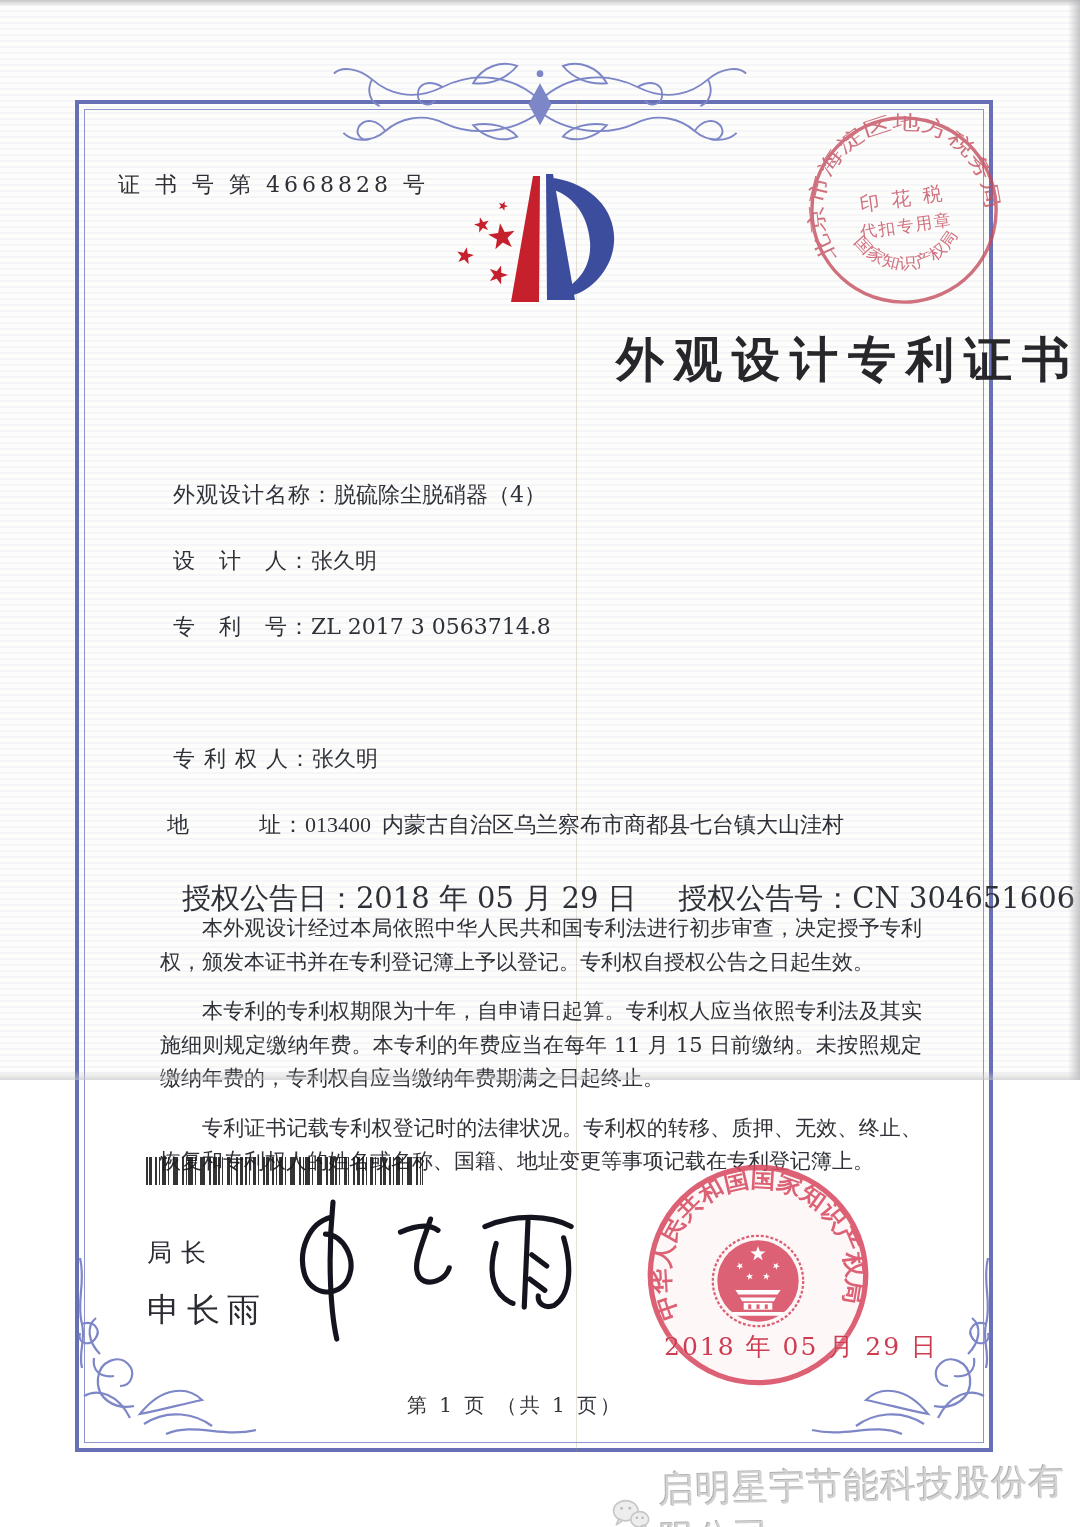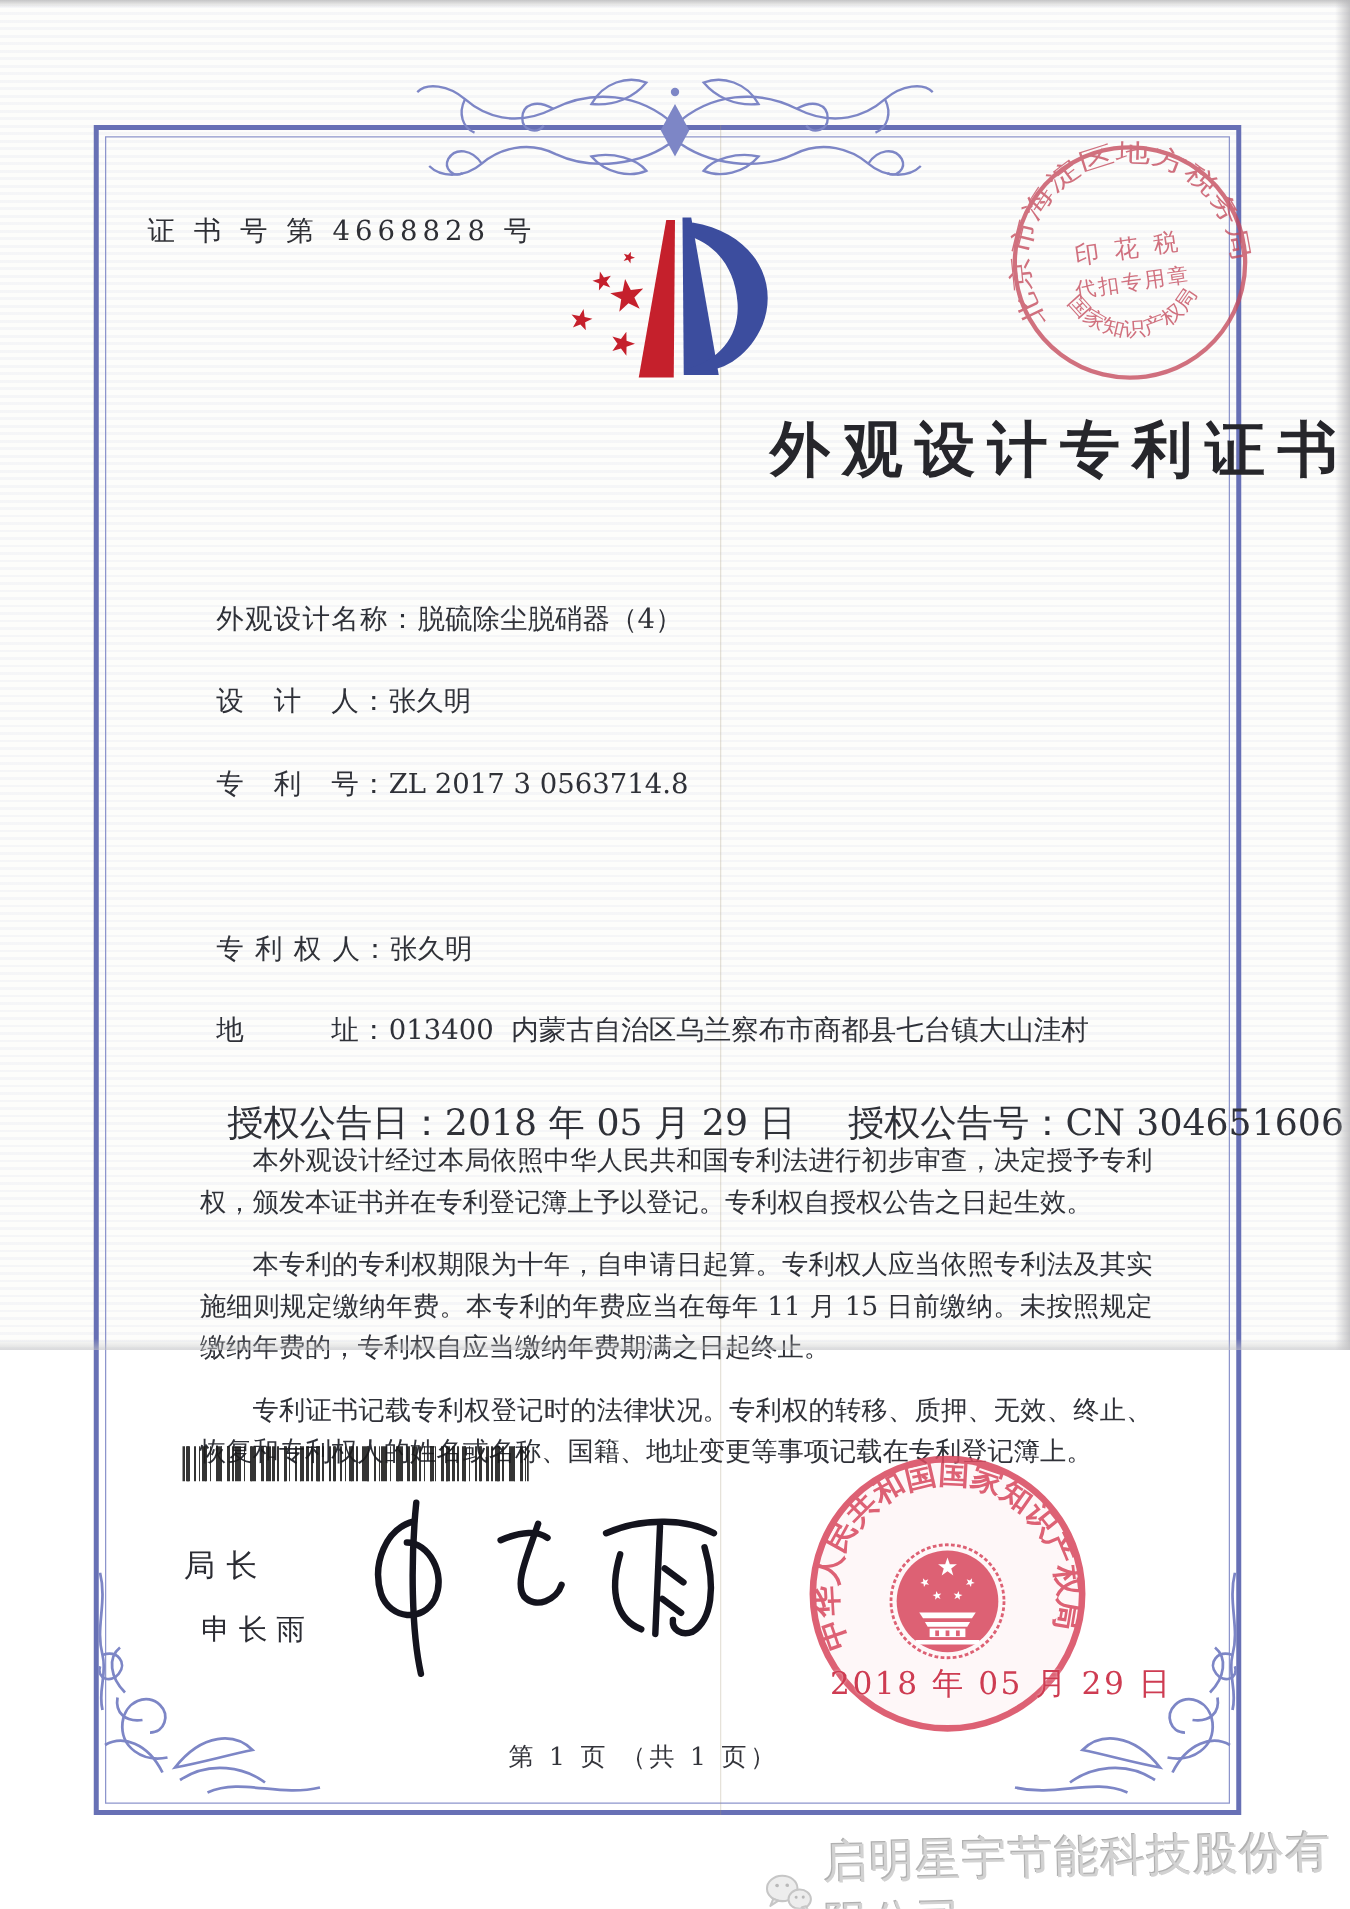--- a/index.html
+++ b/index.html
@@ -33,21 +33,21 @@
   .grant-right{position:absolute;left:478px;top:0;}
   .paras{position:absolute;left:144px;top:896px;width:794px;font-size:21px;line-height:33.5px;color:#2f3138;text-align:justify;}
   .paras p{margin:16px;text-indent:2em;}
   .barcode{
     position:absolute;left:146px;top:1157px;width:277px;height:28px;opacity:.88;
     background-image:
       repeating-linear-gradient(90deg,#191919 0 2px,rgba(0,0,0,0) 2px 4px,#191919 4px 5px,rgba(0,0,0,0) 5px 9px),
       repeating-linear-gradient(90deg,rgba(0,0,0,0) 0 3px,#191919 3px 6px,rgba(0,0,0,0) 6px 13px);
   }
   .signer-role{position:absolute;left:147px;top:1236px;font-size:25px;letter-spacing:9px;color:#2b2c33;}
-  .signer-name{position:absolute;left:161px;top:1288px;font-size:23px;letter-spacing:7px;color:#2b2c33;}
+  .signer-name{position:absolute;left:147px;top:1288px;font-size:33px;letter-spacing:7px;color:#2b2c33;}
   .signature-svg{position:absolute;left:288px;top:1190px;}
   .seal-wrap{position:absolute;left:645px;top:1162px;width:226px;height:226px;}
   .seal-date{position:absolute;left:664px;top:1330px;font-size:25px;letter-spacing:2px;color:#ce3c52;text-shadow:0 0 2px rgba(255,255,255,.6);}
   .page-num{position:absolute;left:355px;top:1392px;width:320px;text-align:center;font-size:20px;letter-spacing:3px;color:#34353b;}
   .watermark{position:absolute;left:612px;top:1462px;display:flex;align-items:center;transform:rotate(-1.2deg);}
   .wm-text{
     font-size:36px;letter-spacing:1px;margin-left:8px;
     color:#d2d2d2;
     text-shadow:-1px -1px 0 #b0b0b0, 1px 1px 1px #ffffff;
     font-family:"DejaVu Sans","Liberation Sans",sans-serif;
@@ -150,21 +150,21 @@
   </div>
   <div class="field" style="top:521px;">
     <span class="lab">设　计　人：</span><span>张久明</span>
   </div>
   <div class="field" style="top:587px;">
     <span class="lab">专　利　号：</span><span>ZL 2017 3 0563714.8</span>
   </div>
   <div class="field" style="top:719px;">
     <span class="lab">专 利 权 人：</span><span>张久明</span>
   </div>
-  <div class="field" style="top:784px;">
+  <div class="field" style="top:784px;font-family:Liberation Serif, serif;">
     <span class="lab">地　　　址：</span><span>013400  内蒙古自治区乌兰察布市商都县七台镇大山洼村</span>
   </div>
 
   <div class="grant-row">
     <span>授权公告日：</span><span>2018 年 05 月 29 日</span>
     <span class="grant-right">
       <span>授权公告号：</span><span>CN 304651606 S</span>
     </span>
   </div>
 

